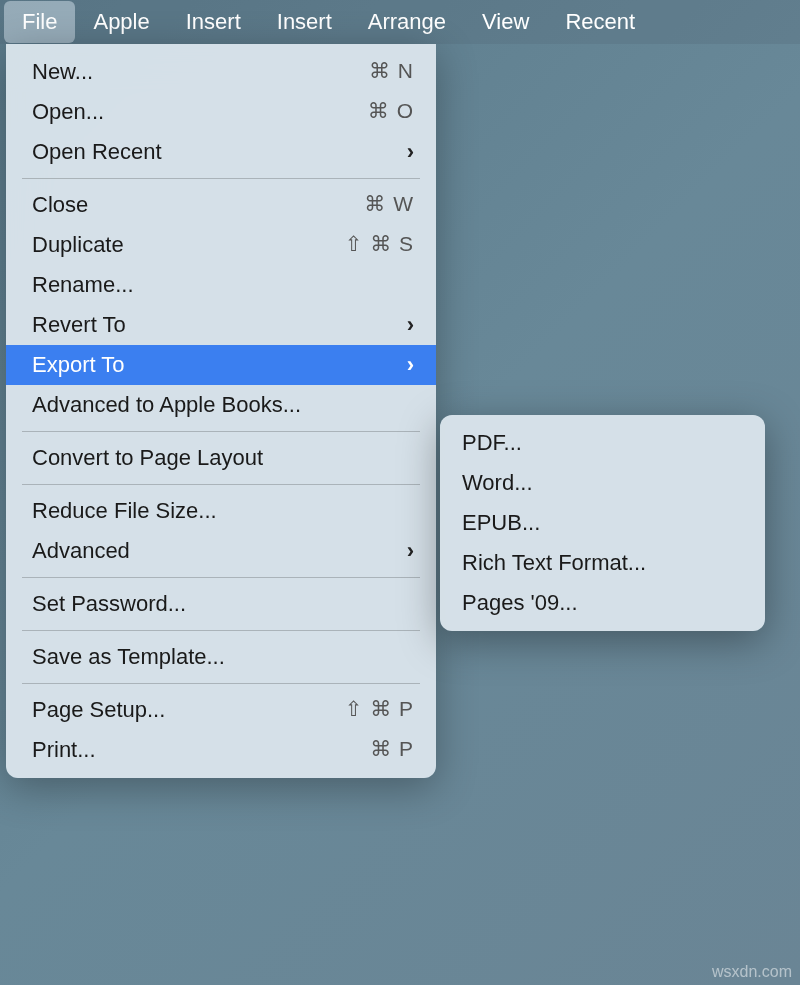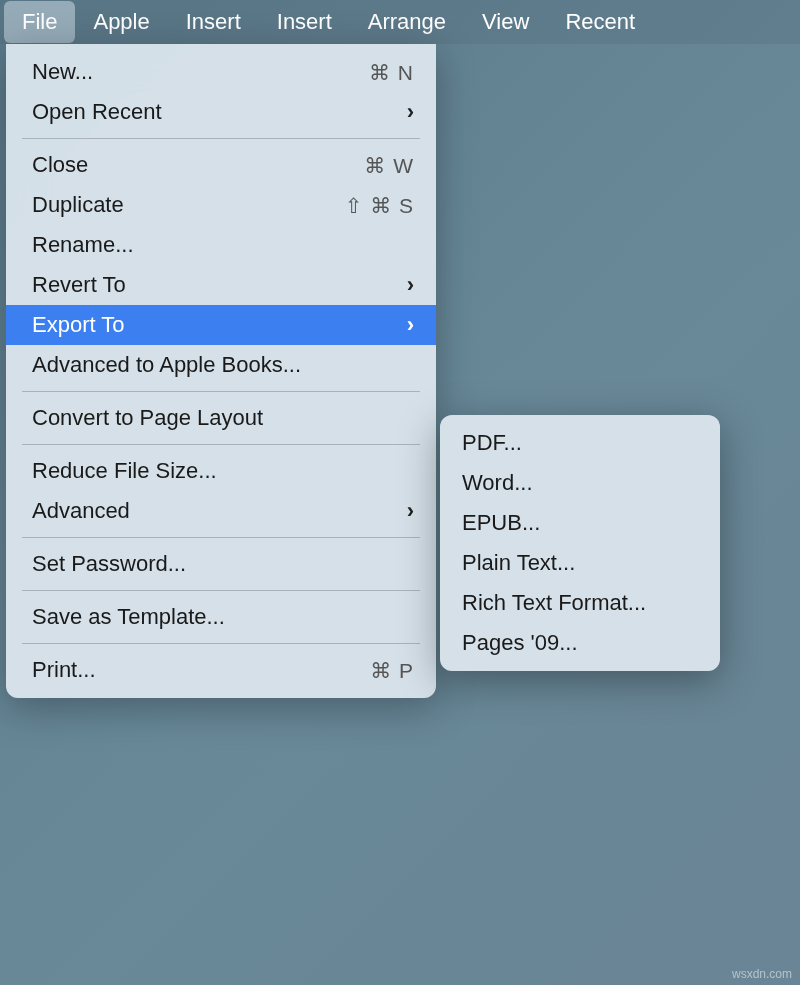--- a/index.html
+++ b/index.html
@@ -42,21 +42,21 @@
       width: 430px;
       background: rgba(218, 228, 235, 0.96);
       backdrop-filter: blur(20px);
       border-radius: 0 0 12px 12px;
       box-shadow: 0 10px 40px rgba(0,0,0,0.3);
       padding: 8px 0;
     }
     .menu-item {
       display: flex;
       justify-content: space-between;
-      align-items: flex-end;
+      align-items: flex-start;
       padding: 7px 22px 7px 26px;
       font-size: 22px;
       color: #1a1a1a;
       cursor: default;
     }
     .menu-item.highlighted {
       background: #3b7ff0;
       color: #ffffff;
     }
     .menu-item.highlighted .chevron {
@@ -74,35 +74,35 @@
     }
     .separator {
       height: 1px;
       background: rgba(0,0,0,0.2);
       margin: 6px 16px;
     }
     .submenu {
       position: absolute;
       top: 415px;
       left: 440px;
-      width: 280px;
+      width: 325px;
       background: rgba(218, 228, 235, 0.96);
       backdrop-filter: blur(20px);
       border-radius: 12px;
       box-shadow: 0 10px 40px rgba(0,0,0,0.35);
       padding: 8px 0;
     }
     .submenu .menu-item {
       padding: 7px 22px 7px 22px;
     }
     .watermark {
       position: absolute;
       bottom: 4px;
       right: 8px;
-      font-size: 12px;
+      font-size: 16px;
       color: rgba(255,255,255,0.5);
     }
   </style>
 </head>
 <body>
 
 <div class="menubar">
   <div class="menubar-item active">File</div>
   <div class="menubar-item">Apple</div>
   <div class="menubar-item">Insert</div>
@@ -111,20 +111,24 @@
   <div class="menubar-item">View</div>
   <div class="menubar-item">Recent</div>
 </div>
 
 <div class="dropdown">
   <div class="menu-item">
     <span>New...</span>
     <span class="shortcut">⌘ N</span>
   </div>
   <div class="menu-item">
+    <span>Open...</span>
+    <span class="shortcut">⌘ O</span>
+  </div>
+  <div class="menu-item">
     <span>Open Recent</span>
     <span class="chevron">›</span>
   </div>
 
   <div class="separator"></div>
 
   <div class="menu-item">
     <span>Close</span>
     <span class="shortcut">⌘ W</span>
   </div>
@@ -171,39 +175,40 @@
 
   <div class="separator"></div>
 
   <div class="menu-item">
     <span>Save as Template...</span>
   </div>
 
   <div class="separator"></div>
 
   <div class="menu-item">
+    <span>Page Setup...</span>
+    <span class="shortcut">⇧ ⌘ P</span>
+  </div>
+  <div class="menu-item">
     <span>Print...</span>
     <span class="shortcut">⌘ P</span>
   </div>
 </div>
 
 <div class="submenu">
   <div class="menu-item">
     <span>PDF...</span>
   </div>
   <div class="menu-item">
     <span>Word...</span>
   </div>
   <div class="menu-item">
     <span>EPUB...</span>
   </div>
   <div class="menu-item">
-    <span>Plain Text...</span>
-  </div>
-  <div class="menu-item">
     <span>Rich Text Format...</span>
   </div>
   <div class="menu-item">
     <span>Pages '09...</span>
   </div>
 </div>
 
 <div class="watermark">wsxdn.com</div>
 
 </body></html>

